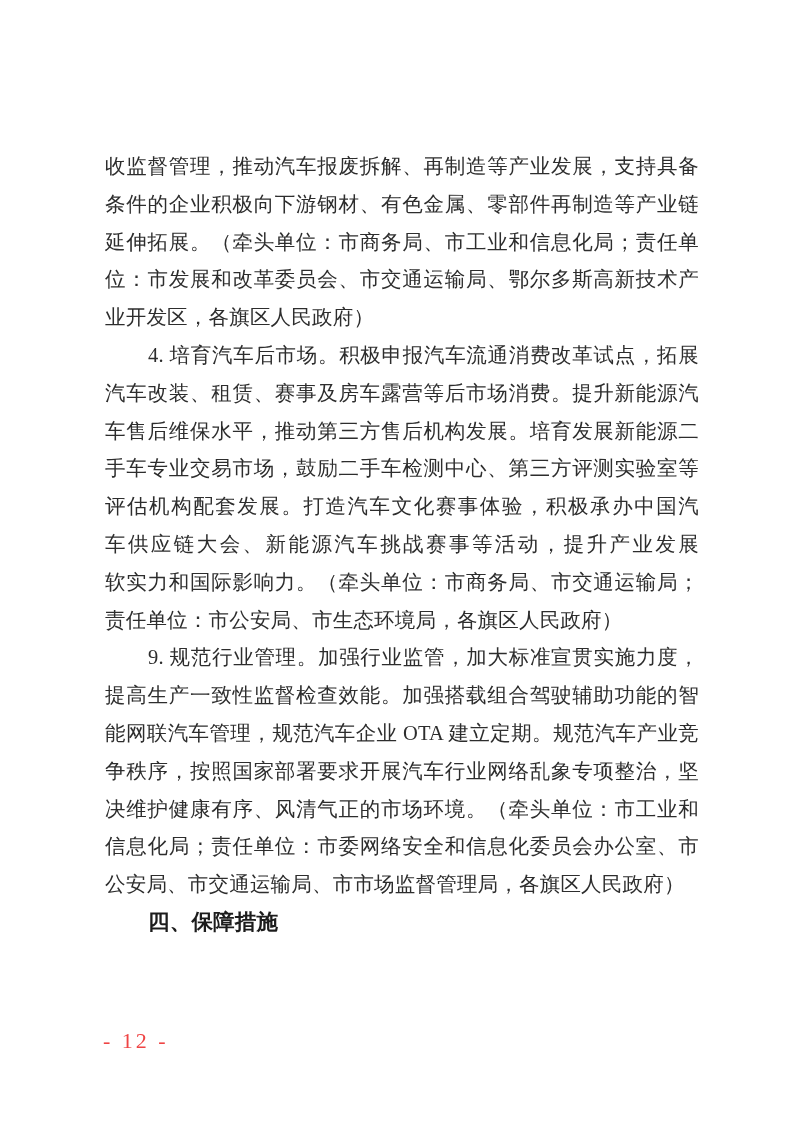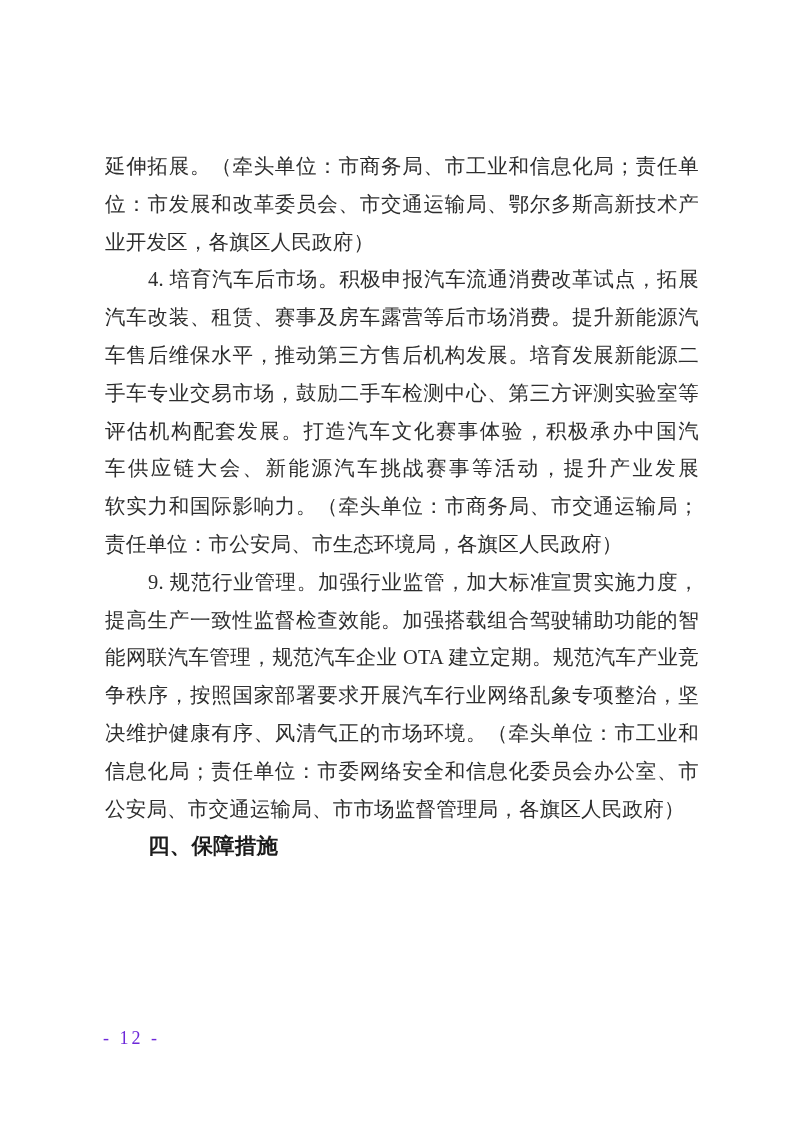--- a/index.html
+++ b/index.html
@@ -39,30 +39,32 @@
     font-family:"Liberation Sans","DejaVu Sans",sans-serif;
     font-weight:bold;
     color:#1c1c1c;
     font-size:21.5px;
   }
   .page-number{
     position:absolute;
     left:103px;
     top:1028px;
     font-family:"Liberation Serif","DejaVu Serif",serif;
-    font-size:18px;
-    color:#6d28d9;
+    font-size:22px;
+    color:#ef4444;
     letter-spacing:3px;
   }
 </style>
 </head>
 <body>
 
 <div class="page">
   <div class="doc-body">
+      <div class="line">收监督管理，推动汽车报废拆解、再制造等产业发展，支持具备</div>
+      <div class="line">条件的企业积极向下游钢材、有色金属、零部件再制造等产业链</div>
       <div class="line">延伸拓展。（牵头单位：市商务局、市工业和信息化局；责任单</div>
       <div class="line">位：市发展和改革委员会、市交通运输局、鄂尔多斯高新技术产</div>
       <div class="line end">业开发区，各旗区人民政府）</div>
       <div class="line indent">4. 培育汽车后市场。积极申报汽车流通消费改革试点，拓展</div>
       <div class="line">汽车改装、租赁、赛事及房车露营等后市场消费。提升新能源汽</div>
       <div class="line">车售后维保水平，推动第三方售后机构发展。培育发展新能源二</div>
       <div class="line">手车专业交易市场，鼓励二手车检测中心、第三方评测实验室等</div>
       <div class="line">评估机构配套发展。打造汽车文化赛事体验，积极承办中国汽</div>
       <div class="line">车供应链大会、新能源汽车挑战赛事等活动，提升产业发展</div>
       <div class="line">软实力和国际影响力。（牵头单位：市商务局、市交通运输局；</div>

